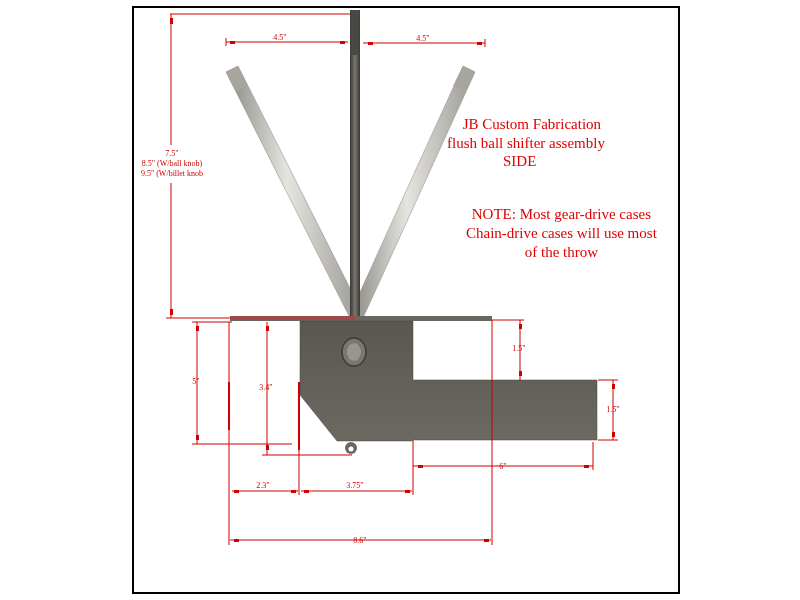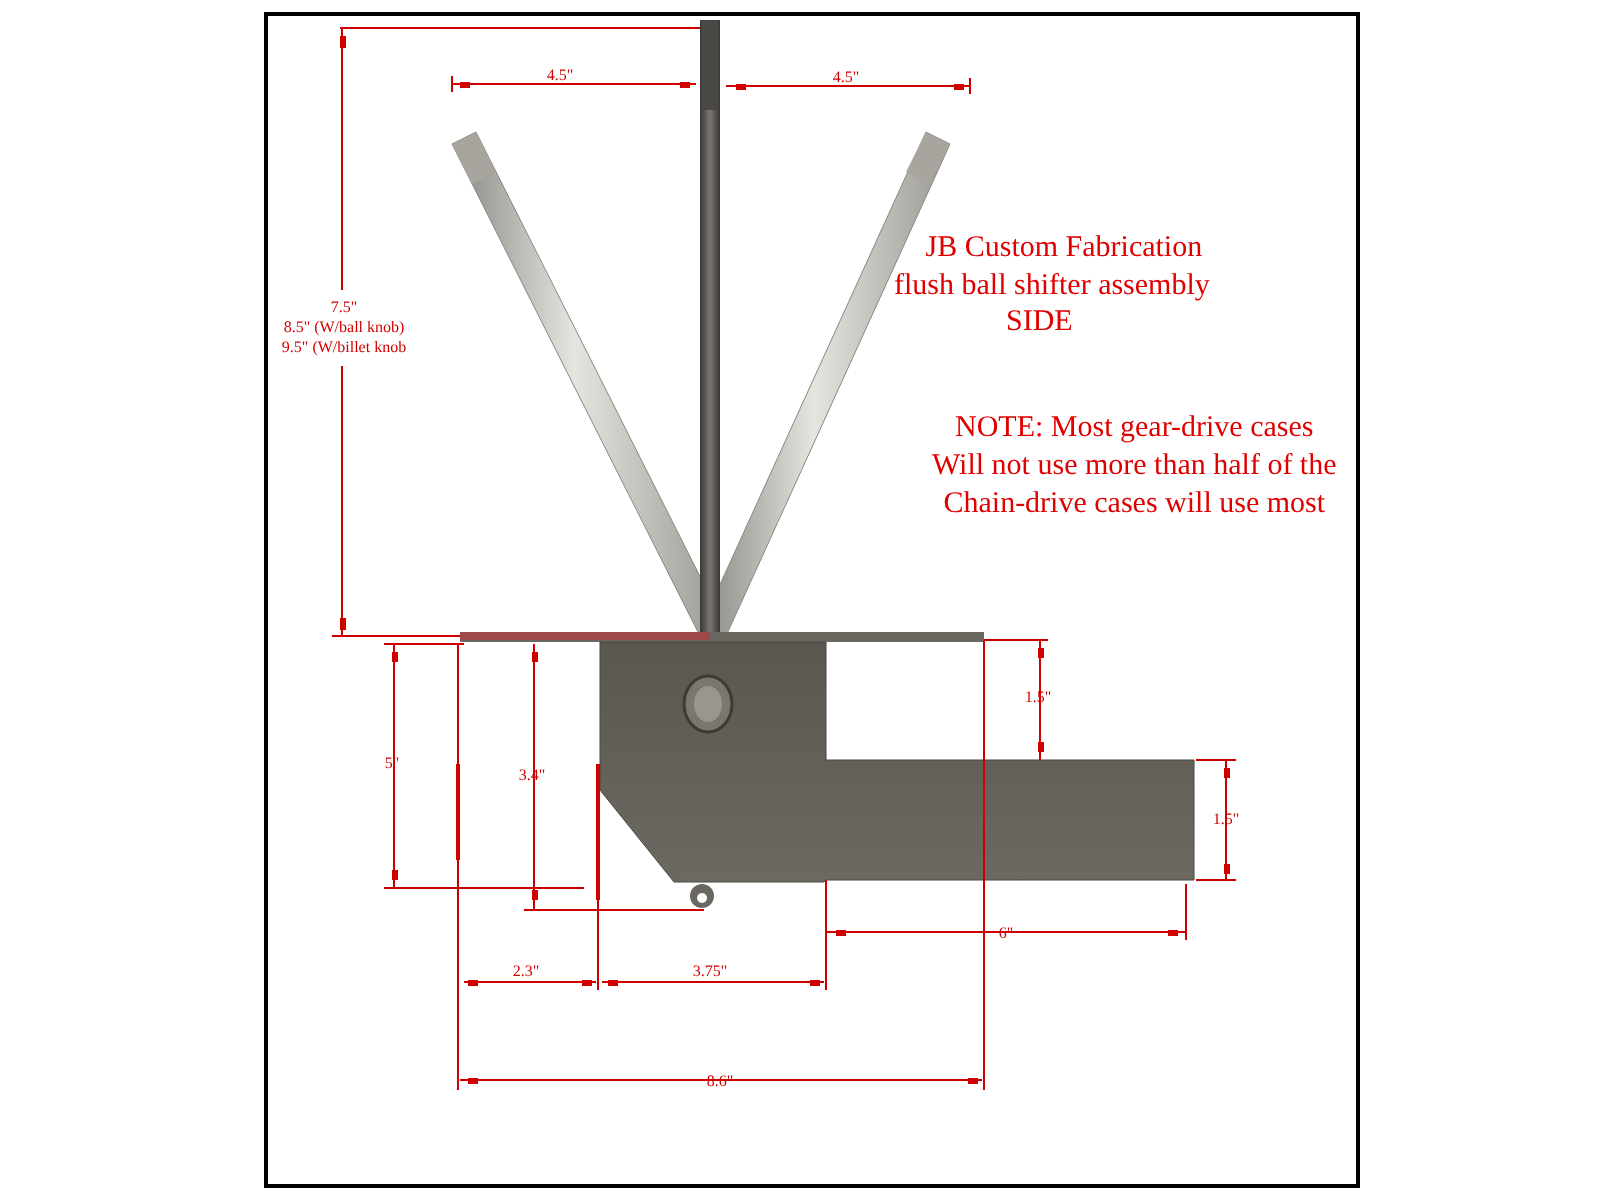--- a/index.html
+++ b/index.html
@@ -149,15 +149,15 @@
 
 <div class="title-block" style="left:455px; top:115px;">
   <span class="title-line" style="padding-left:4px;">JB Custom Fabrication</span>
   <span class="title-line" style="margin-left:-8px;">flush ball shifter assembly</span>
 </div>
 <div class="title-block" style="left:503px; top:152px;">
   <span class="title-line">SIDE</span>
 </div>
 <div class="title-block" style="left:466px; top:205px;">
   <span class="title-line">NOTE: Most gear-drive cases</span>
-  <span class="title-line">Will not use more than half of the</span>
   <span class="title-line">Chain-drive cases will use most</span>
+  <span class="title-line">of the throw</span>
 </div>
 
 </body></html>

